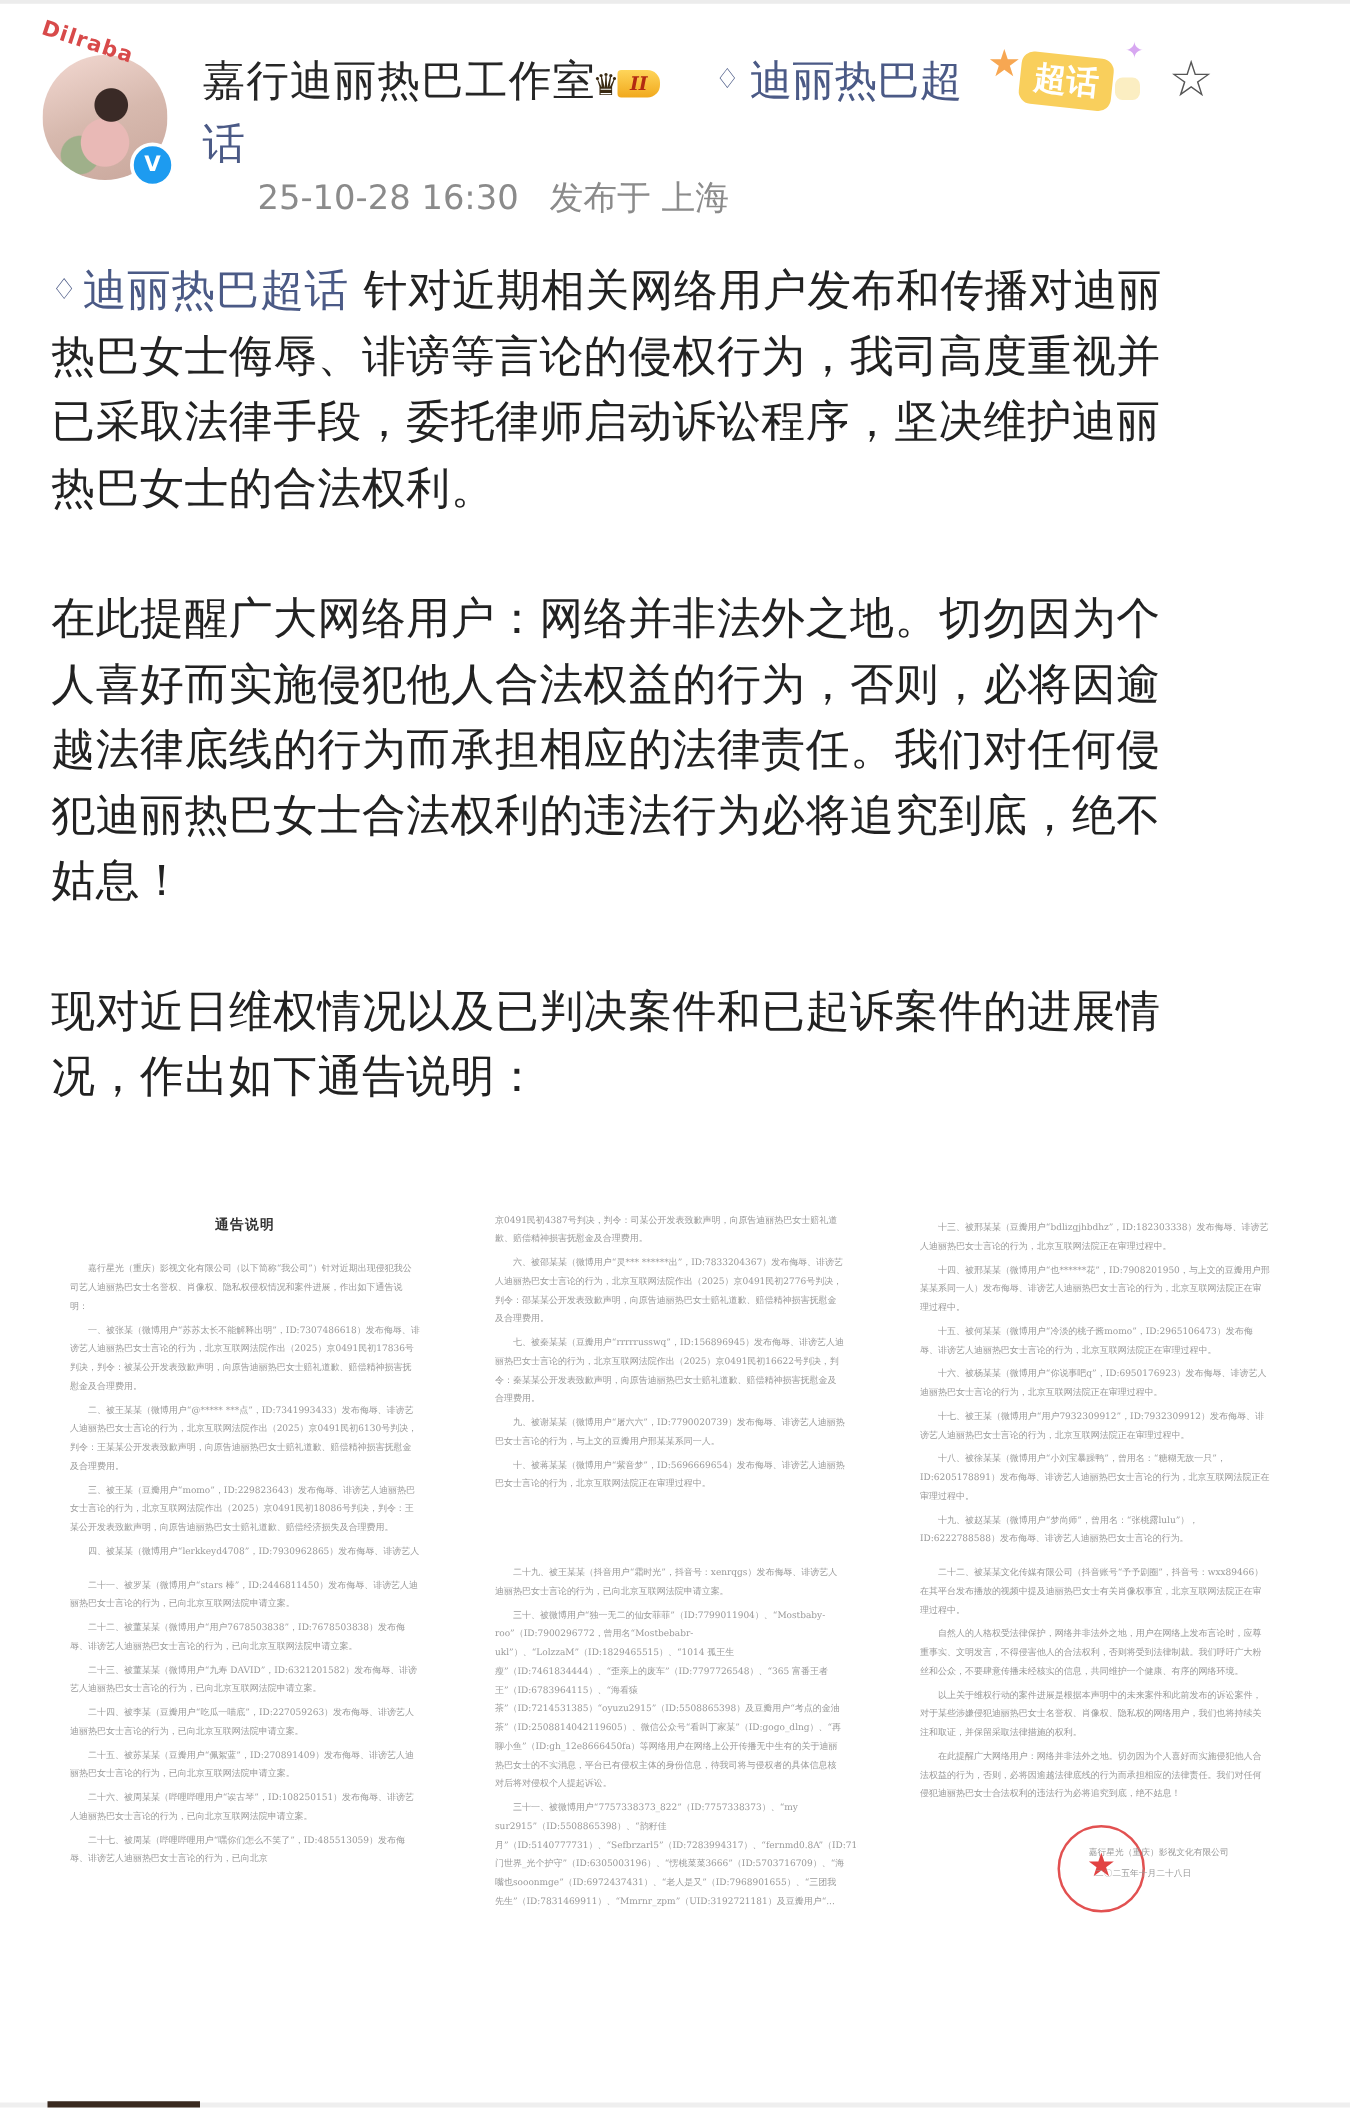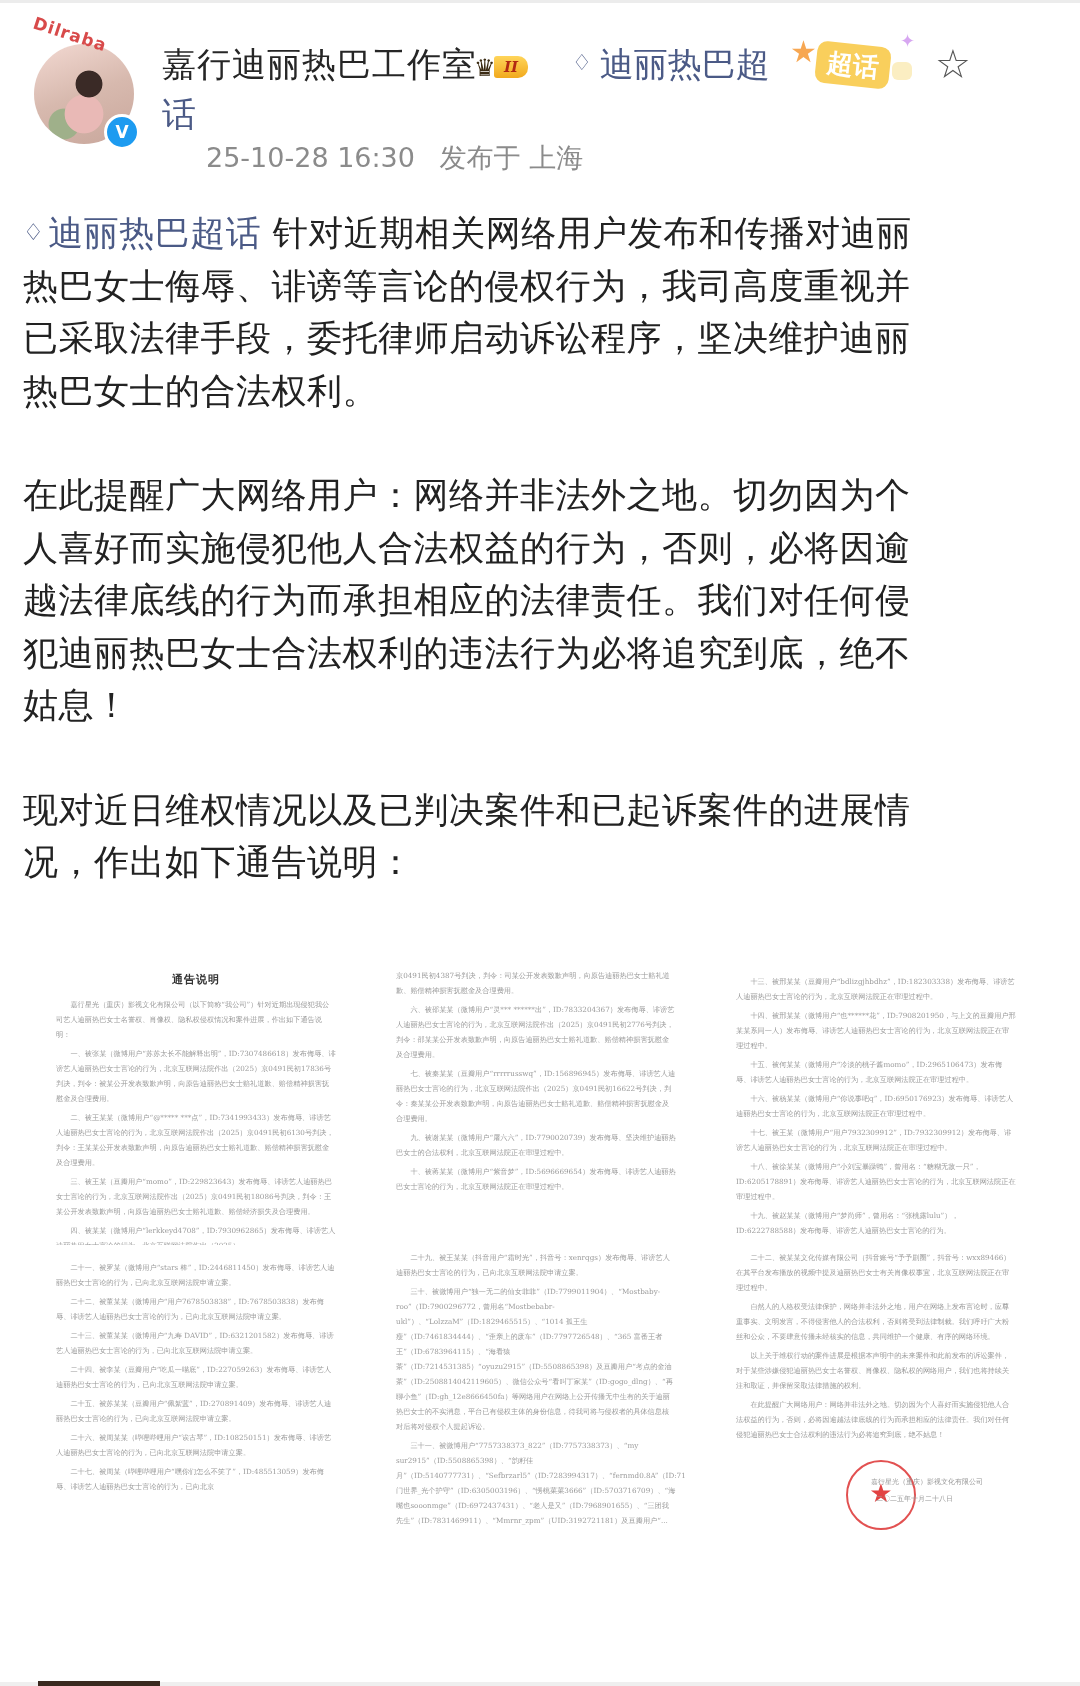--- a/index.html
+++ b/index.html
@@ -22,27 +22,27 @@
   .topic-link .dia{font-size:22px;margin-right:8px;vertical-align:6px;}
   .supertopic-sticker{position:absolute;left:628px;top:0px;width:108px;height:64px;}
   .supertopic-sticker .star{position:absolute;left:0;top:-2px;font-size:30px;color:#f7a752;}
   .supertopic-sticker .bubble{position:absolute;left:26px;top:8px;width:74px;height:42px;background:#f9cf5c;border-radius:10px;color:#fff;font-size:26px;font-weight:bold;text-align:center;line-height:42px;transform:rotate(6deg);}
   .sparkle{position:absolute;left:738px;top:-6px;font-size:18px;color:#d7a7f1;}
   .small-deco{position:absolute;left:730px;top:26px;width:20px;height:18px;border-radius:6px;background:#fbeec2;}
   .star-follow{position:absolute;left:773px;top:8px;font-size:40px;color:#555;line-height:1;}
   .name-line2{position:absolute;left:162px;top:92px;font-size:34px;color:#4b5a86;}
   .meta{position:absolute;left:162px;top:140px;font-size:27px;color:#8b8b8b;white-space:nowrap;margin-left:44px;}
   .meta .loc{margin-left:16px;}
-  .body-text{position:absolute;left:23px;top:206px;width:920px;font-size:35px;line-height:52.5px;color:#222;letter-spacing:0.5px;}
+  .body-text{position:absolute;left:41px;top:206px;width:920px;font-size:35px;line-height:52.5px;color:#222;letter-spacing:0.5px;}
   .body-text p{margin:0 0 52px 0;}
   .body-text .tag{color:#4b5a86;}
   .body-text .tag .dia{font-size:23px;vertical-align:5px;margin-right:4px;}
   .gallery{position:absolute;left:36px;top:960px;width:1008px;height:690px;}
   .doc{position:absolute;background:#fff;overflow:hidden;}
-  .doc .title{text-align:center;font-size:11px;font-weight:bold;color:#333;margin:12px 0 10px;letter-spacing:1px;}
+  .doc .title{text-align:center;font-size:11px;font-weight:bold;color:#333;margin:12px 0 20px;letter-spacing:1px;}
   .doc .para{font-size:7.2px;line-height:15px;color:#9a9a9a;text-indent:2em;margin:0 0 4px 0;font-family:"DejaVu Serif",serif;}
   .doc .seal{position:absolute;width:66px;height:66px;border-radius:50%;border:2px solid #d33;color:#d22;font-size:26px;text-align:center;line-height:62px;opacity:.85;}
   .doc .sign{position:absolute;font-size:7px;color:#999;font-family:"DejaVu Serif",serif;line-height:14px;text-align:right;}
   .bottom-strip{position:absolute;left:0;top:1682px;width:1080px;height:4px;background:#efefef;}
   .bottom-thumb{position:absolute;left:38px;top:1681px;width:122px;height:5px;background:#3a2a20;}
 </style>
 </head>
 <body>
 
 <div class="topline"></div>
@@ -89,21 +89,21 @@
     <p class="para">嘉行星光（重庆）影视文化有限公司（以下简称“我公司”）针对近期出现侵犯我公司艺人迪丽热巴女士名誉权、肖像权、隐私权侵权情况和案件进展，作出如下通告说明：</p>
     <p class="para">一、被张某（微博用户“苏苏太长不能解释出明”，ID:7307486618）发布侮辱、诽谤艺人迪丽热巴女士言论的行为，北京互联网法院作出（2025）京0491民初17836号判决，判令：被某公开发表致歉声明，向原告迪丽热巴女士赔礼道歉、赔偿精神损害抚慰金及合理费用。</p>
     <p class="para">二、被王某某（微博用户“@***** ***点”，ID:7341993433）发布侮辱、诽谤艺人迪丽热巴女士言论的行为，北京互联网法院作出（2025）京0491民初6130号判决，判令：王某某公开发表致歉声明，向原告迪丽热巴女士赔礼道歉、赔偿精神损害抚慰金及合理费用。</p>
     <p class="para">三、被王某（豆瓣用户“momo”，ID:229823643）发布侮辱、诽谤艺人迪丽热巴女士言论的行为，北京互联网法院作出（2025）京0491民初18086号判决，判令：王某公开发表致歉声明，向原告迪丽热巴女士赔礼道歉、赔偿经济损失及合理费用。</p>
     <p class="para">四、被某某（微博用户“lerkkeyd4708”，ID:7930962865）发布侮辱、诽谤艺人迪丽热巴女士言论的行为，北京互联网法院作出（2025）</p>
   </div>
   <div class="doc" style="left:350px;top:0;width:300px;height:285px;padding:8px 10px 0;box-sizing:border-box;">
     <p class="para" style="text-indent:0">京0491民初4387号判决，判令：司某公开发表致歉声明，向原告迪丽热巴女士赔礼道歉、赔偿精神损害抚慰金及合理费用。</p>
     <p class="para">六、被邵某某（微博用户“灵*** ******出”，ID:7833204367）发布侮辱、诽谤艺人迪丽热巴女士言论的行为，北京互联网法院作出（2025）京0491民初2776号判决，判令：邵某某公开发表致歉声明，向原告迪丽热巴女士赔礼道歉、赔偿精神损害抚慰金及合理费用。</p>
     <p class="para">七、被秦某某（豆瓣用户“rrrrrusswq”，ID:156896945）发布侮辱、诽谤艺人迪丽热巴女士言论的行为，北京互联网法院作出（2025）京0491民初16622号判决，判令：秦某某公开发表致歉声明，向原告迪丽热巴女士赔礼道歉、赔偿精神损害抚慰金及合理费用。</p>
-    <p class="para">九、被谢某某（微博用户“屠六六”，ID:7790020739）发布侮辱、坚决维护迪丽热巴女士的合法权利，北京互联网法院正在审理过程中。</p>
+    <p class="para">九、被谢某某（微博用户“屠六六”，ID:7790020739）发布侮辱、诽谤艺人迪丽热巴女士言论的行为，与上文的豆瓣用户邢某某系同一人。</p>
     <p class="para">十、被蒋某某（微博用户“紫音梦”，ID:5696669654）发布侮辱、诽谤艺人迪丽热巴女士言论的行为，北京互联网法院正在审理过程中。</p>
 
   </div>
   <div class="doc" style="left:690px;top:0;width:300px;height:285px;padding:14px 10px 0;box-sizing:border-box;">
     <p class="para">十三、被邢某某（豆瓣用户“bdlizgjhbdhz”，ID:182303338）发布侮辱、诽谤艺人迪丽热巴女士言论的行为，北京互联网法院正在审理过程中。</p>
     <p class="para">十四、被邢某某（微博用户“也******花”，ID:7908201950，与上文的豆瓣用户邢某某系同一人）发布侮辱、诽谤艺人迪丽热巴女士言论的行为，北京互联网法院正在审理过程中。</p>
     <p class="para">十五、被何某某（微博用户“冷淡的桃子酱momo”，ID:2965106473）发布侮辱、诽谤艺人迪丽热巴女士言论的行为，北京互联网法院正在审理过程中。</p>
     <p class="para">十六、被杨某某（微博用户“你说事吧q”，ID:6950176923）发布侮辱、诽谤艺人迪丽热巴女士言论的行为，北京互联网法院正在审理过程中。</p>
     <p class="para">十七、被王某（微博用户“用户7932309912”，ID:7932309912）发布侮辱、诽谤艺人迪丽热巴女士言论的行为，北京互联网法院正在审理过程中。</p>
     <p class="para">十八、被徐某某（微博用户“小刘宝暴躁鸭”，曾用名：“糖糊无敌一只”，ID:6205178891）发布侮辱、诽谤艺人迪丽热巴女士言论的行为，北京互联网法院正在审理过程中。</p>

